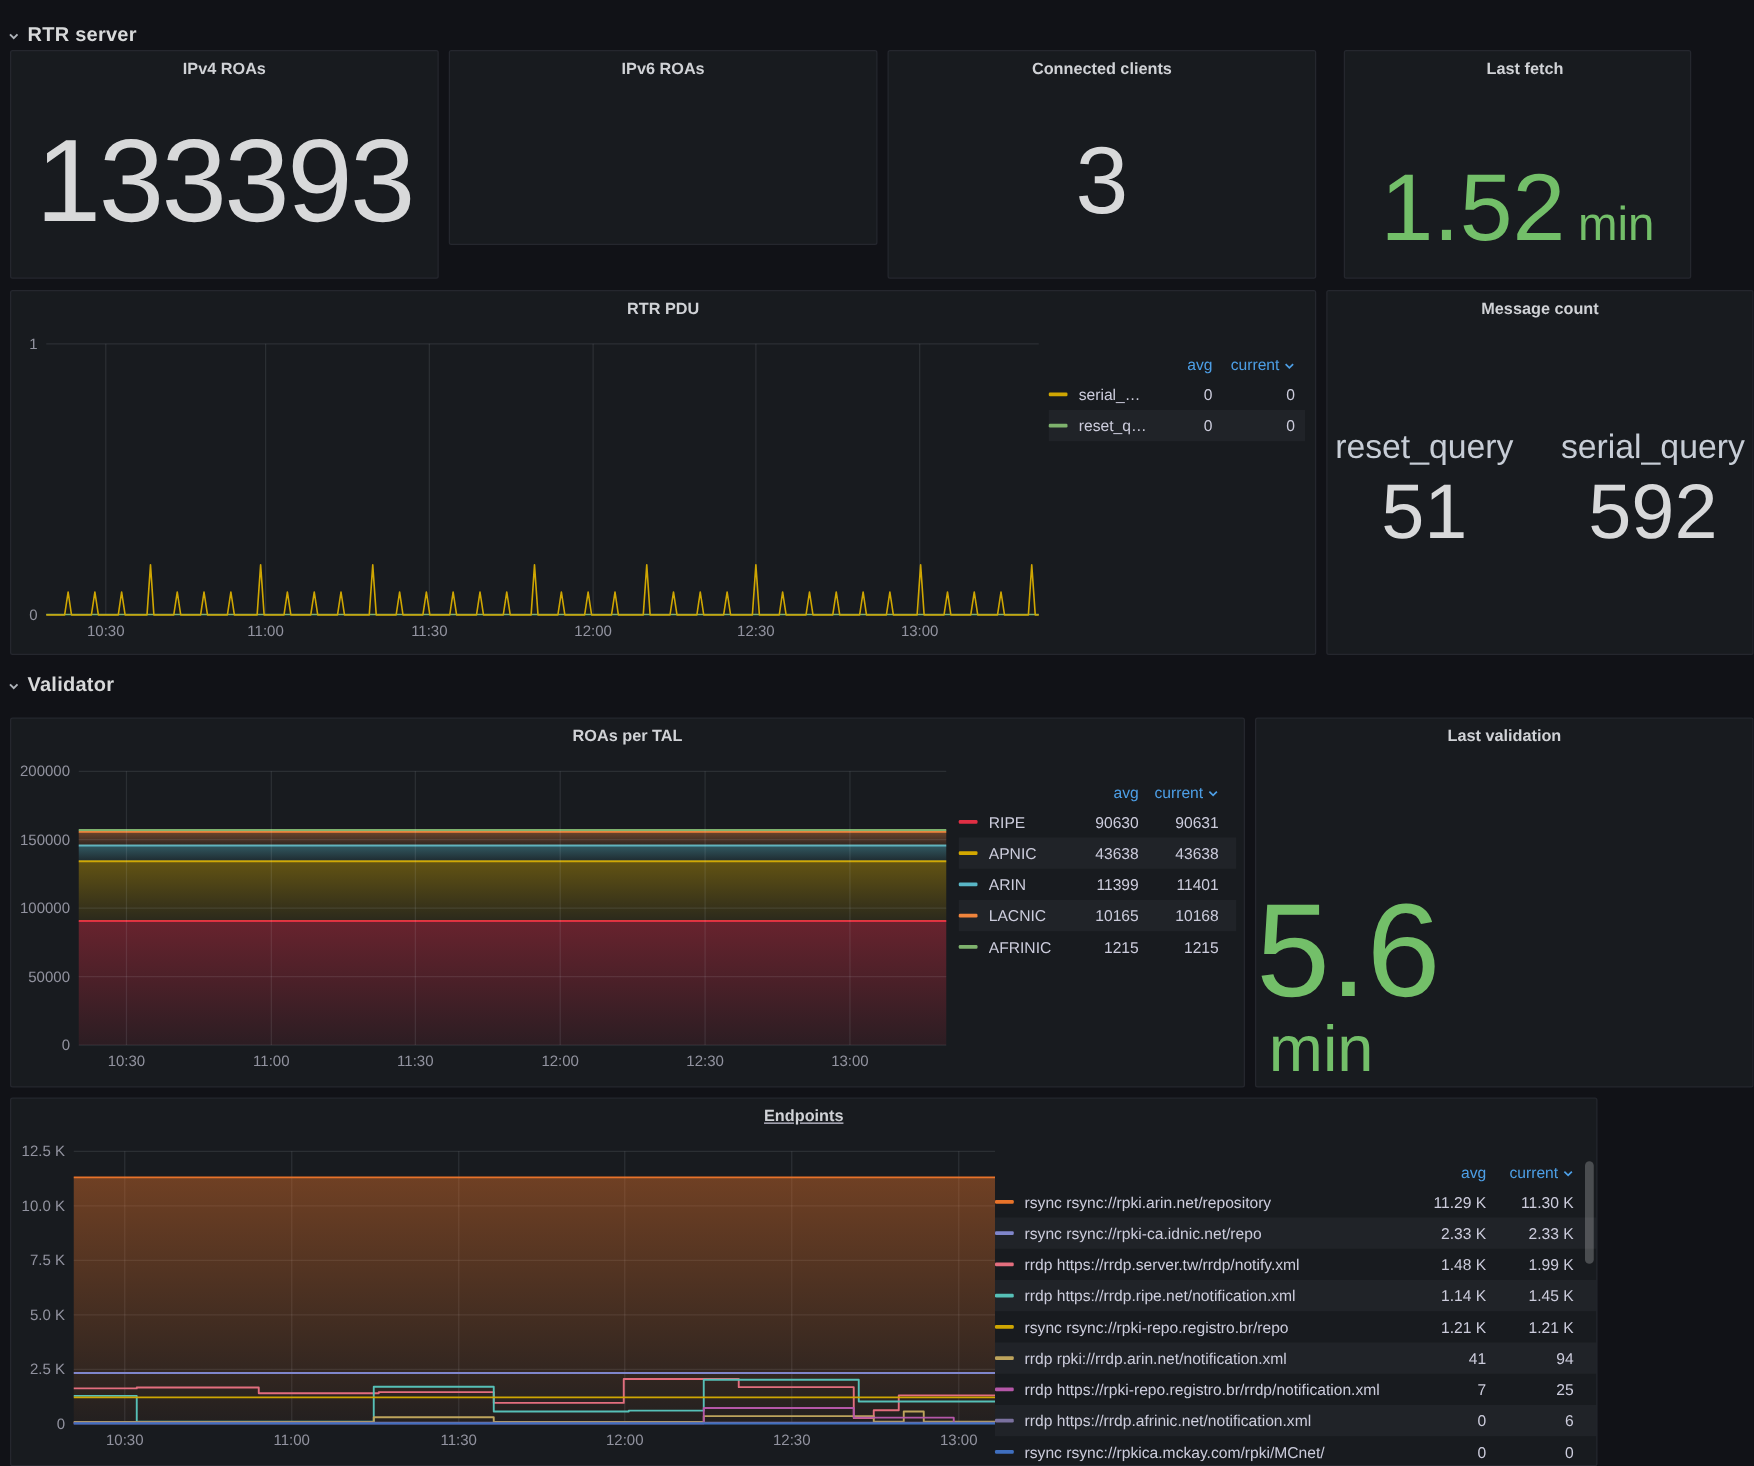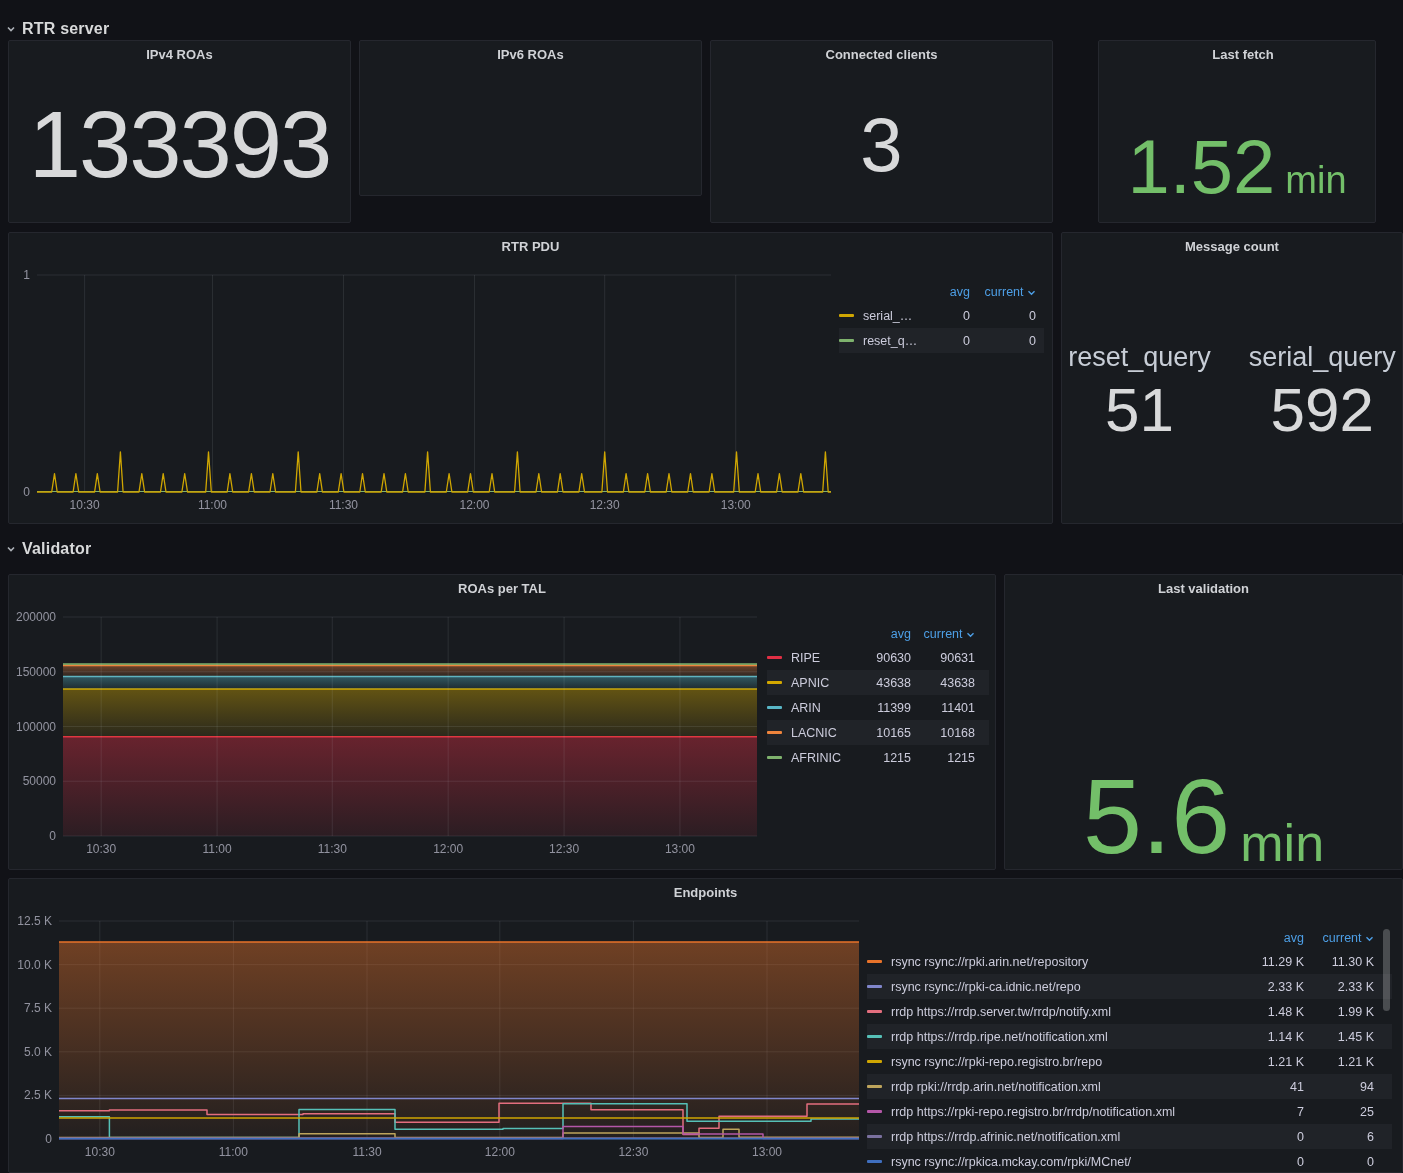--- a/index.html
+++ b/index.html
@@ -66,21 +66,21 @@
     <div class="panel-title">IPv6 ROAs</div>
   </div>
 
   <div class="panel" style="left:710px; top:40px; width:343px; height:183px;">
     <div class="panel-title">Connected clients</div>
     <div class="stat-center">
         <span class="stat-value mid-num">3</span>
       </div>
   </div>
 
-  <div class="panel" style="left:1098px; top:40px; width:278px; height:183px;padding-left:12px;">
+  <div class="panel" style="left:1075px; top:40px; width:278px; height:183px;padding-left:12px;">
     <div class="panel-title">Last fetch</div>
     <div class="stat-center" style="align-items:baseline; padding-top:62px;">
       <span class="stat-value mid-num stat-green">1.52</span>
       <span class="stat-unit" style="font-size:38px;">min</span>
     </div>
   </div>
 
   <div class="panel" style="left:8px; top:232px; width:1045px; height:292px;">
     <div class="panel-title">RTR PDU</div>
     <div class="panel-body">
@@ -246,27 +246,27 @@
             <span class="lg-name">AFRINIC</span>
             <span class="lg-num" style="width: 60px;">1215</span>
             <span class="lg-num" style="width: 64px;">1215</span>
           </div>
         </div>
     </div>
   </div>
 
   <div class="panel" style="left:1004px; top:574px; width:399px; height:296px;">
     <div class="panel-title">Last validation</div>
-    <div class="stat-center" style="align-items:flex-end; padding-top:104px;">
+    <div class="stat-center" style="align-items:flex-start; padding-top:104px;flex-direction:column;">
       <span class="stat-value stat-green" style="font-size:106px;">5.6</span>
       <span class="stat-unit" style="font-size:52px;">min</span>
     </div>
   </div>
 
-  <div class="panel" style="left:8px; top:878px; width:1395px; height:295px;">
+  <div class="panel" style="left:8px; top:878px; width:1270px; height:295px;text-decoration:underline;">
     <div class="panel-title">Endpoints</div>
     <div class="panel-body">
       <svg id="svg-endpoints" width="858" height="267">
           <line x1="90.8" x2="90.8" y1="16" y2="234" stroke="rgba(216,222,235,0.10)" stroke-width="1"></line>
           <text x="90.8" y="251" fill="rgba(204,204,220,0.68)" font-size="12" text-anchor="middle">10:30</text>
           <line x1="224.4" x2="224.4" y1="16" y2="234" stroke="rgba(216,222,235,0.10)" stroke-width="1"></line>
           <text x="224.4" y="251" fill="rgba(204,204,220,0.68)" font-size="12" text-anchor="middle">11:00</text>
           <line x1="358" x2="358" y1="16" y2="234" stroke="rgba(216,222,235,0.10)" stroke-width="1"></line>
           <text x="358" y="251" fill="rgba(204,204,220,0.68)" font-size="12" text-anchor="middle">11:30</text>
           <line x1="490.8" x2="490.8" y1="16" y2="234" stroke="rgba(216,222,235,0.10)" stroke-width="1"></line>

